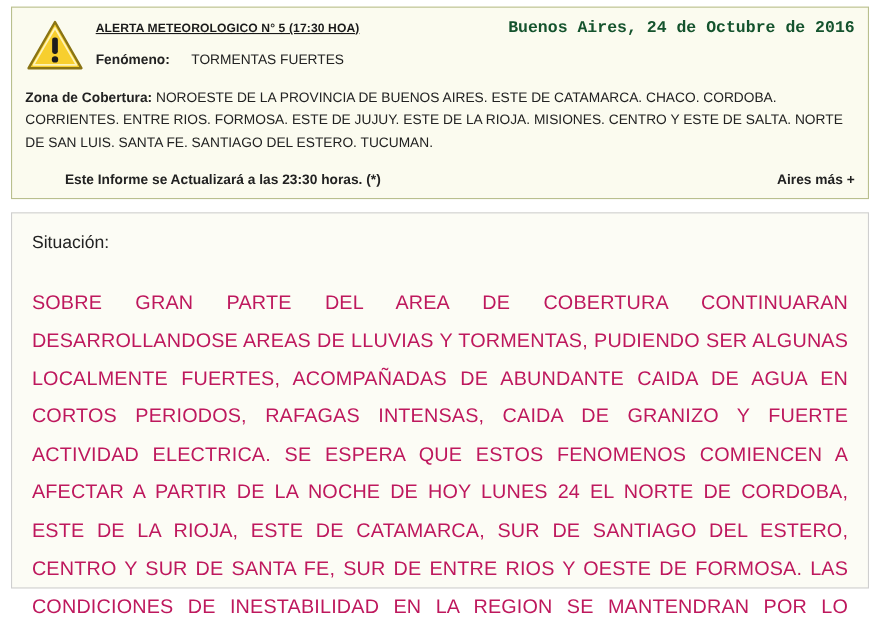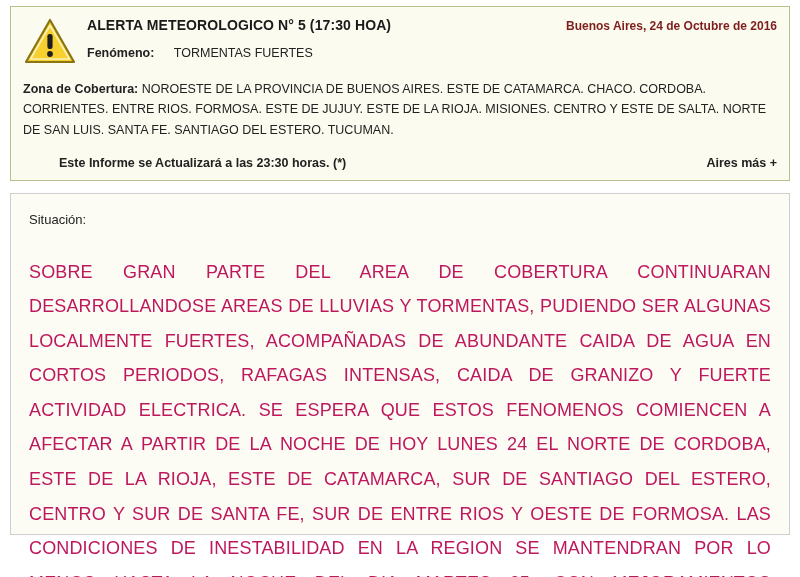--- a/index.html
+++ b/index.html
@@ -49,32 +49,34 @@
     padding-top: 2px;
   }
 
   .head-row-1 {
     display: flex;
     justify-content: space-between;
     align-items: baseline;
   }
 
   .alert-title {
-    font-size: 14px;
+    font-size: 11px;
     font-weight: bold;
     color: #1a1a1a;
     letter-spacing: 0.1px;
+    text-decoration: underline;
   }
 
   .alert-place {
-    font-size: 12px;
+    font-size: 15px;
     font-weight: bold;
-    color: #7f1d1d;
+    color: #14532d;
     white-space: nowrap;
     padding-left: 14px;
+    font-family: Liberation Mono, monospace;
   }
 
   .head-row-2 {
     margin-top: 13px;
     font-size: 12.5px;
   }
   .head-row-2 .lbl {
     font-weight: bold;
     text-align: right;
   }
@@ -117,21 +119,21 @@
   .situacion-panel {
     margin-top: 12px;
     border: 1px solid #cfcfcf;
     background: #fcfcf5;
     box-sizing: border-box;
     padding: 18px 18px 20px 18px;
     height: 342px;
   }
 
   .situacion-label {
-    font-size: 13px;
+    font-size: 16px;
     color: #222222;
     margin-bottom: 28px;
   }
 
   .situacion-body {
     font-size: 18px;
     line-height: 1.92;
     text-align: justify;
     text-justify: inter-word;
     letter-spacing: 0.15px;

